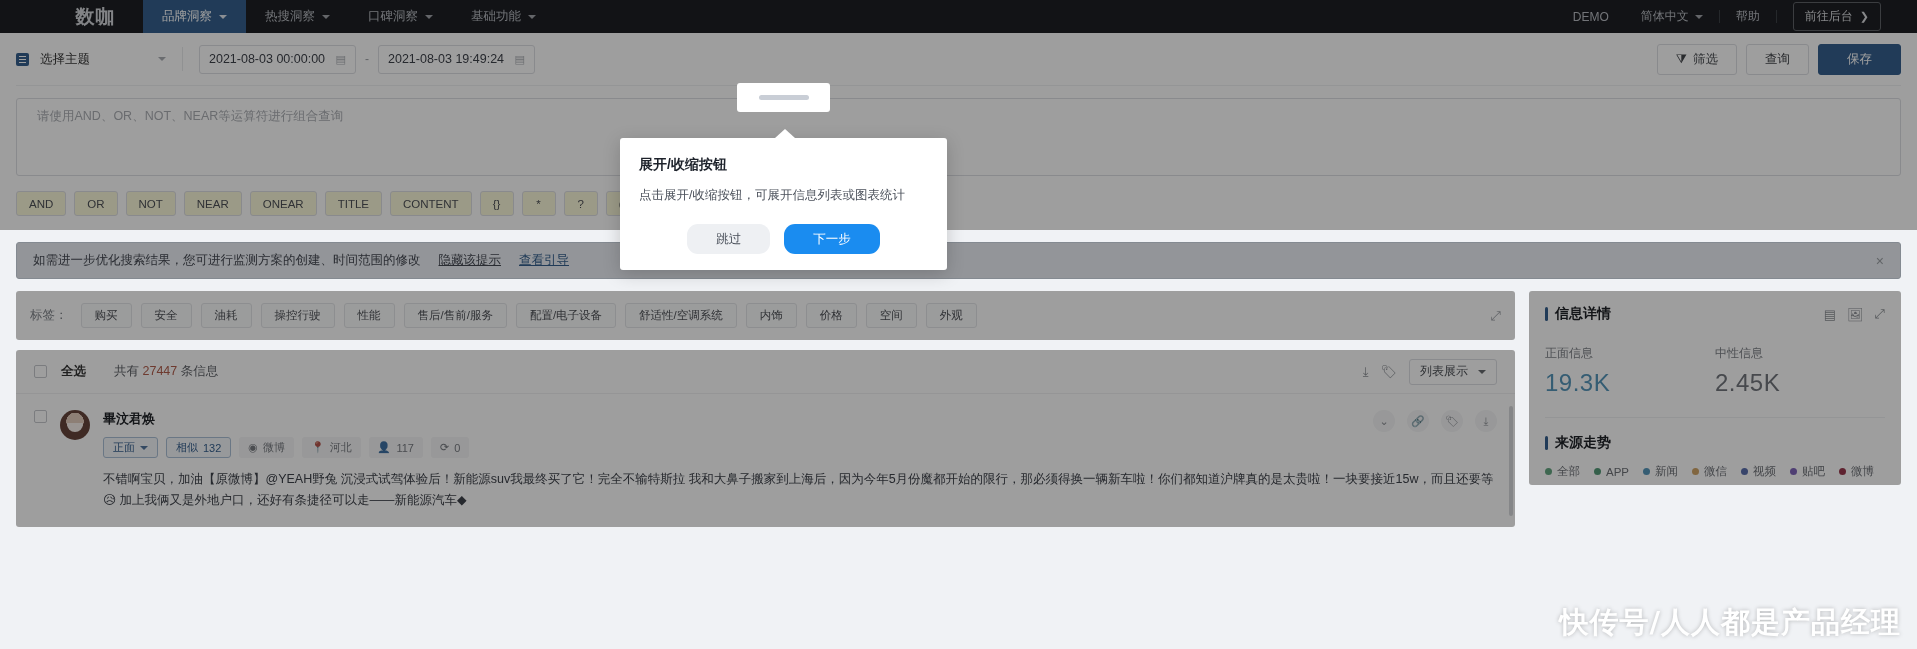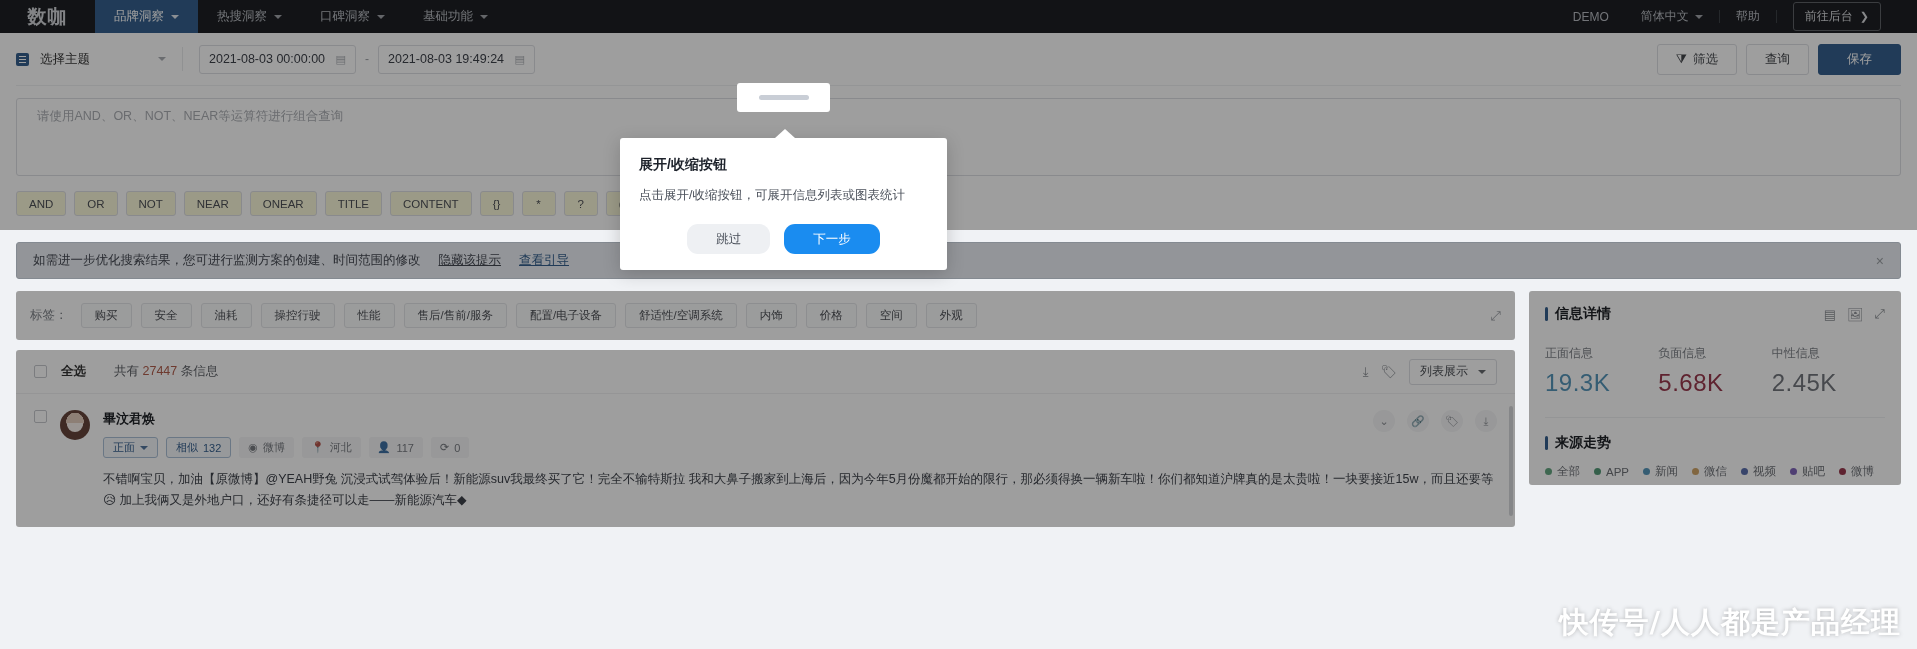--- a/index.html
+++ b/index.html
@@ -16,20 +16,21 @@
 
   
   .navbar {
     height: 33px; background: #1b1f27; display: flex; align-items: stretch;
     position: relative; z-index: 5;
   }
   .logo {
     width: 95px; display: flex; align-items: center; justify-content: center;
     color: #cfd4dc; font-size: 19px; font-weight: bold; letter-spacing: 1px;
     font-family: "DejaVu Sans", sans-serif;
+    margin-left: 48px;
   }
   .nav-items { display: flex; align-items: stretch; }
   .nav-item {
     display: flex; align-items: center; gap: 7px; padding: 0 19px;
     color: #b6bcc7; font-size: 12.5px; cursor: pointer; white-space: nowrap;
   }
   .nav-item.active { background: #1764b8; color: #ffffff; }
   .caret {
     display: inline-block; width: 0; height: 0;
     border-left: 4px solid transparent; border-right: 4px solid transparent;
@@ -427,24 +428,20 @@
           <span>🖼</span>
           <span>⤢</span>
         </span>
       </div>
       <div class="stat-row">
         <div class="stat">
           <div class="stat-label">正面信息</div>
           <div class="stat-value" style="color:#2a9fe0">19.3K</div>
         </div>
         <div class="stat">
-          <div class="stat-label">负面信息</div>
-          <div class="stat-value" style="color:#d6274c">5.68K</div>
-        </div>
-        <div class="stat">
           <div class="stat-label">中性信息</div>
           <div class="stat-value" style="color:#6f7683">2.45K</div>
         </div>
       </div>
       <div class="divider"></div>
       <div class="panel-head" style="padding-top:16px;">
         <span class="panel-title">来源走势</span>
       </div>
       <div class="legend">
         <span class="lg">

